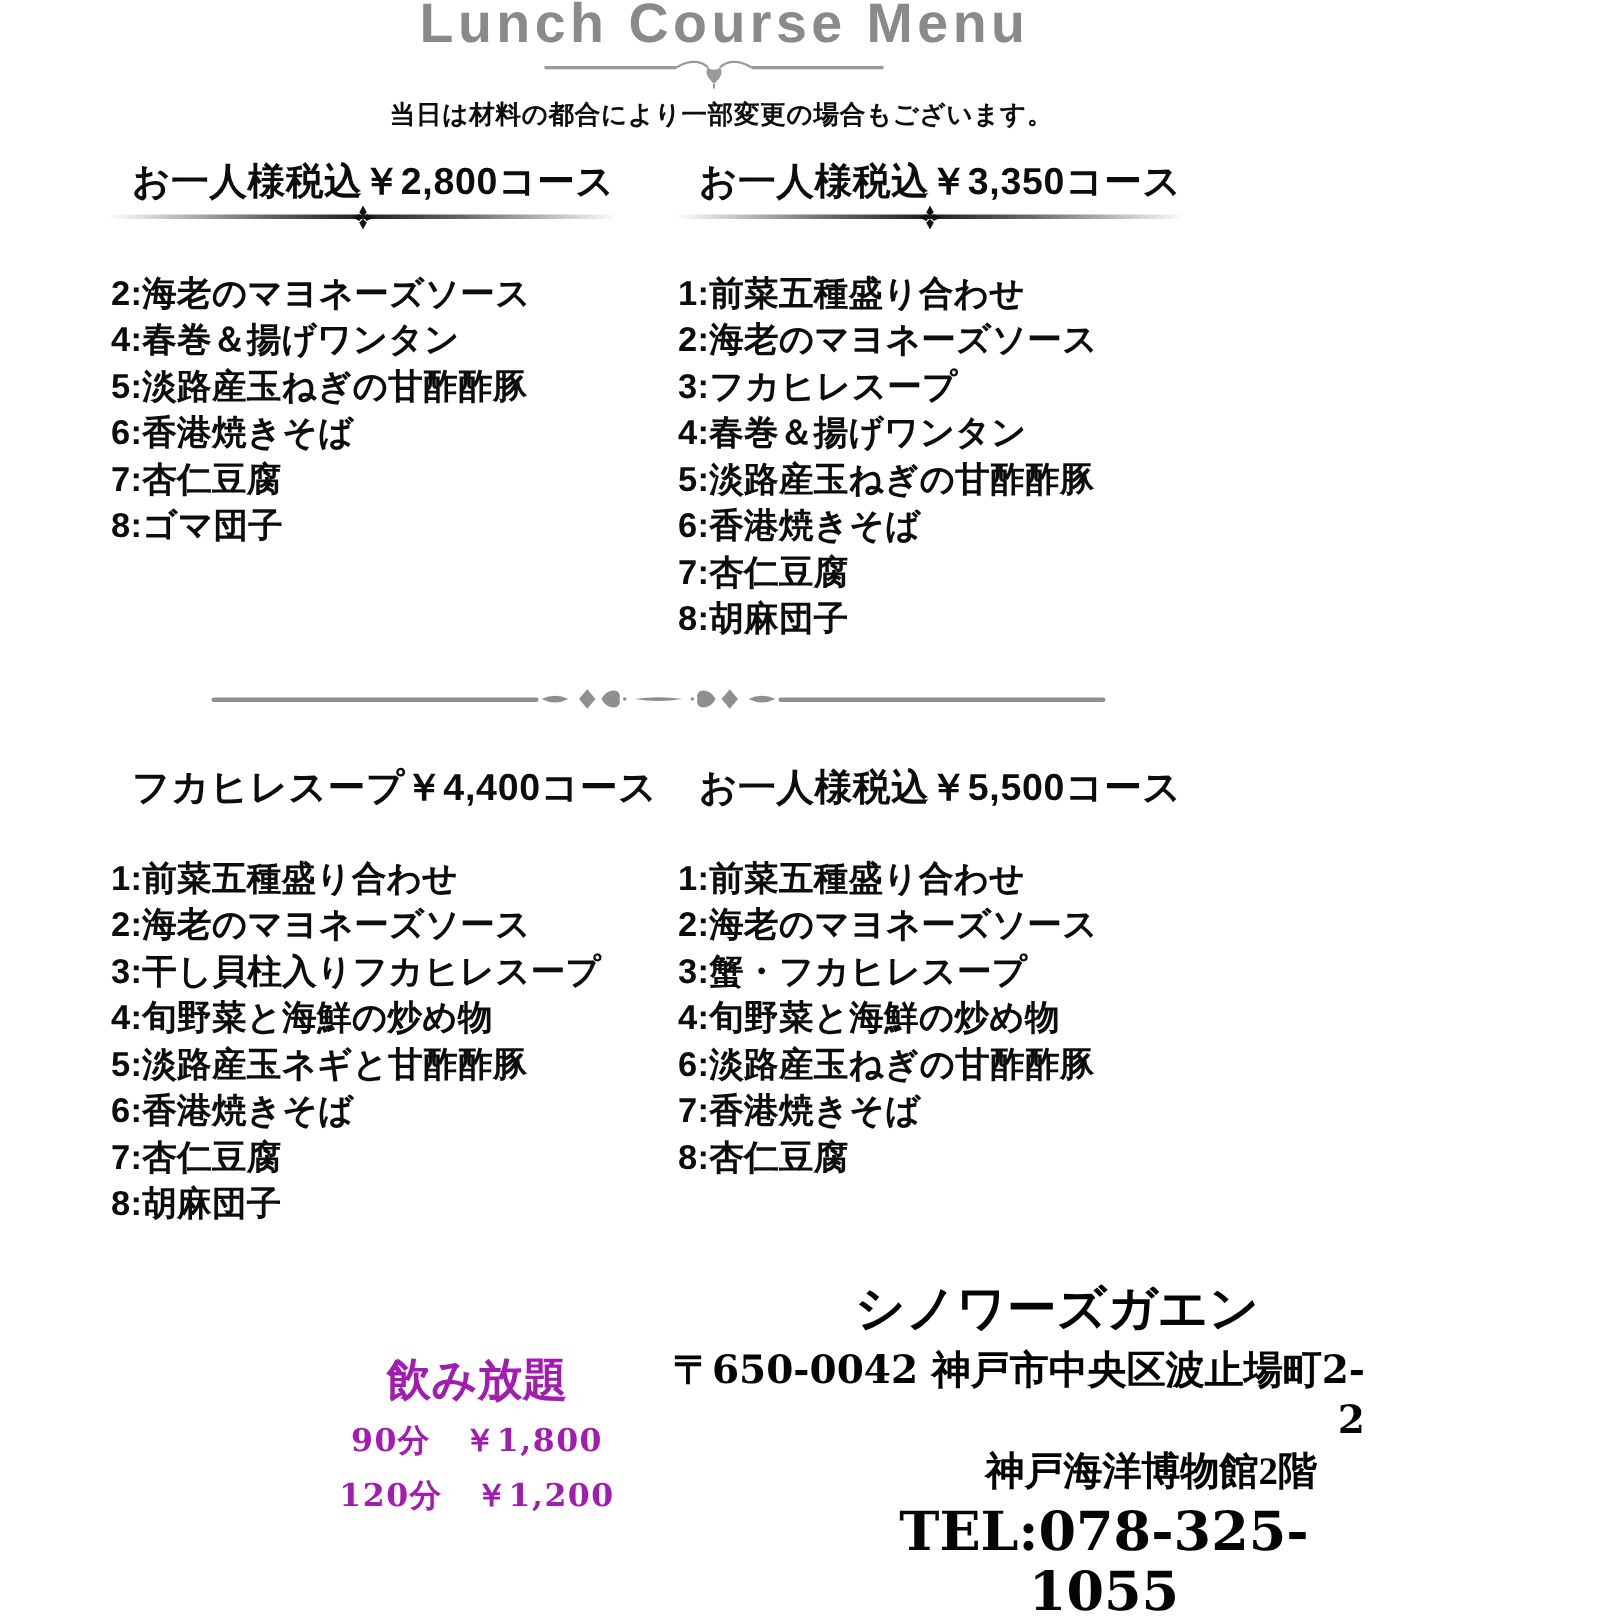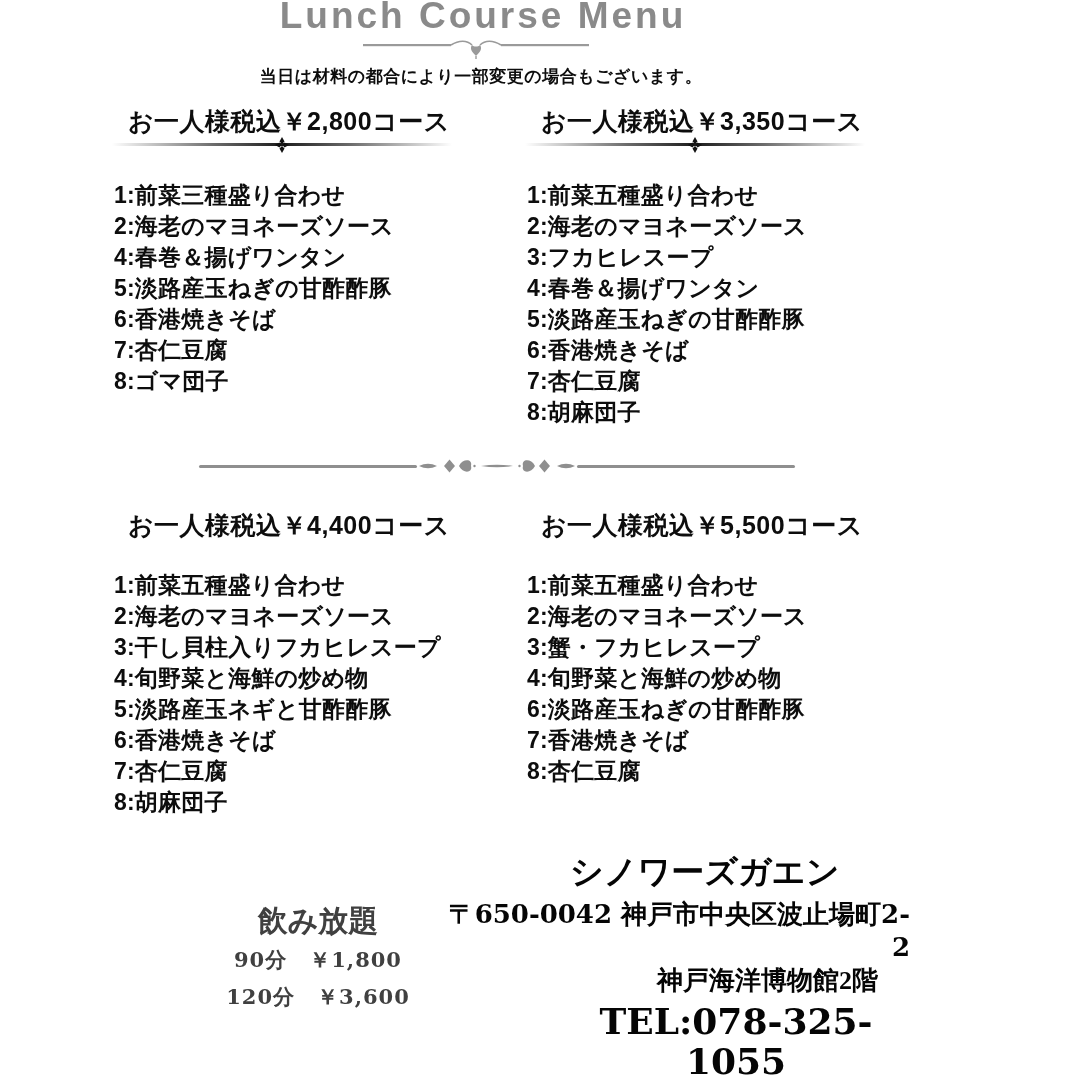--- a/index.html
+++ b/index.html
@@ -10,22 +10,22 @@
   
   .menu-header{text-align:center;padding-top:0;}
   .menu-title{
     margin:-4px 0 0 14px;font-size:37px;font-weight:bold;letter-spacing:3px;
     color:#8a8a8a;line-height:40px;
   }
   .title-flourish{display:block;margin:1px auto 0 auto;}
   .menu-note{margin:4px 0 0 10px;font-size:17px;font-weight:600;letter-spacing:.5px;}
   
   .courses{
-    display:grid;grid-template-columns:350px 350px;column-gap:63px;
-    margin:16px 0 0 112px;width:740px;
+    display:grid;grid-template-columns:350px 350px;column-gap:28px;
+    margin:16px 0 0 72px;width:740px;
   }
   .course{position:relative;}
   .course-title{
     font-size:25px;font-weight:600;line-height:34px;margin:0;padding-left:16px;
     letter-spacing:.5px;white-space:nowrap;
   }
   .header-rule{position:relative;height:16px;width:97%;}
   .header-rule .rule-line{
     position:absolute;left:0;right:0;top:5px;height:3px;
     background:linear-gradient(90deg,rgba(130,130,130,0) 0%,rgba(70,70,70,.8) 30%,#1c1c1c 50%,rgba(70,70,70,.8) 70%,rgba(130,130,130,0) 100%);
@@ -37,21 +37,21 @@
   }
   .no-rule .course-items{margin-top:28px;}
   
   .mid-divider{
     grid-column:1 / 3;justify-self:center;
     display:flex;align-items:center;margin:28px 0 32px 6px;height:20px;
   }
   .mid-divider .line{width:218px;height:3px;background:#8f8f8f;border-radius:2px;}
   
   .serif{font-family:"DejaVu Serif","Liberation Serif",serif;}
-  .drinks{position:absolute;left:168px;top:901px;width:300px;text-align:center;font-weight:bold;color:#404040;}
+  .drinks{position:absolute;left:168px;top:901px;width:300px;text-align:center;font-weight:bold;color:#a21caf;}
   .drinks-title{font-size:30px;line-height:40px;}
   .drinks-line{font-size:21px;line-height:37px;letter-spacing:1px;}
   .shop-info{position:absolute;left:440px;top:852px;width:480px;color:#050505;}
   .shop-name{font-size:33px;font-weight:bold;text-align:left;padding-left:130px;line-height:40px;}
   .shop-addr1{font-size:26px;font-weight:bold;text-align:right;padding-right:10px;line-height:33px;margin-top:6px;}
   .shop-addr2{font-size:26px;font-weight:bold;text-align:right;padding-right:42px;line-height:33px;font-family:Liberation Serif, serif;}
   .shop-tel,.shop-fax{font-size:36px;font-weight:600;text-align:center;padding-left:112px;line-height:40px;}
   .shop-tel{margin-top:4px;}
 </style>
 </head>
@@ -83,21 +83,20 @@
         <svg width="15" height="16" viewBox="0 0 15 16">
           <g fill="#111">
             <path d="M7.5 0 L10 4.6 L7.5 7 L5 4.6 Z"></path>
             <path d="M7.5 16 L10 11.4 L7.5 9 L5 11.4 Z"></path>
             <path d="M0.5 8 L5 5.6 L7 8 L5 10.4 Z"></path>
             <path d="M14.5 8 L10 5.6 L8 8 L10 10.4 Z"></path>
           </g>
         </svg>
       </div>
       <ul class="course-items">
-          <li class="course-item">1:前菜三種盛り合わせ</li>
           <li class="course-item">2:海老のマヨネーズソース</li>
           <li class="course-item">4:春巻＆揚げワンタン</li>
           <li class="course-item">5:淡路産玉ねぎの甘酢酢豚</li>
           <li class="course-item">6:香港焼きそば</li>
           <li class="course-item">7:杏仁豆腐</li>
           <li class="course-item">8:ゴマ団子</li>
         </ul>
     </div>
 
     <div class="course">
@@ -141,21 +140,21 @@
             <path d="M27 10 L32.5 3.5 L38 10 L32.5 16.5 Z" stroke="none"></path>
             <path d="M42 10 C46 2, 56 3, 54 10 C56 17, 46 18, 42 10 Z" stroke="none"></path>
             <circle cx="57.5" cy="10" r="1.2" stroke="none"></circle>
           </g>
         </g>
       </svg>
       <div class="line"></div>
     </div>
 
     <div class="course no-rule">
-      <h2 class="course-title">お一人様税込￥4,400コース</h2>
+      <h2 class="course-title">フカヒレスープ￥4,400コース</h2>
       <ul class="course-items">
           <li class="course-item">1:前菜五種盛り合わせ</li>
           <li class="course-item">2:海老のマヨネーズソース</li>
           <li class="course-item">3:干し貝柱入りフカヒレスープ</li>
           <li class="course-item">4:旬野菜と海鮮の炒め物</li>
           <li class="course-item">5:淡路産玉ネギと甘酢酢豚</li>
           <li class="course-item">6:香港焼きそば</li>
           <li class="course-item">7:杏仁豆腐</li>
           <li class="course-item">8:胡麻団子</li>
         </ul>
@@ -171,21 +170,21 @@
           <li class="course-item">6:淡路産玉ねぎの甘酢酢豚</li>
           <li class="course-item">7:香港焼きそば</li>
           <li class="course-item">8:杏仁豆腐</li>
         </ul>
     </div>
   </div>
 
   <div class="drinks serif">
     <div class="drinks-title">飲み放題</div>
     <div class="drinks-line">90分　￥1,800</div>
-    <div class="drinks-line">120分　￥3,600</div>
+    <div class="drinks-line">120分　￥1,200</div>
   </div>
 
   <div class="shop-info serif">
     <div class="shop-name">シノワーズガエン</div>
     <div class="shop-addr1">〒650-0042 神戸市中央区波止場町2-2</div>
     <div class="shop-addr2">神戸海洋博物館2階</div>
     <div class="shop-tel">TEL:078-325-1055</div>
     <div class="shop-fax">FAX:078-325-1056</div>
   </div>
 

